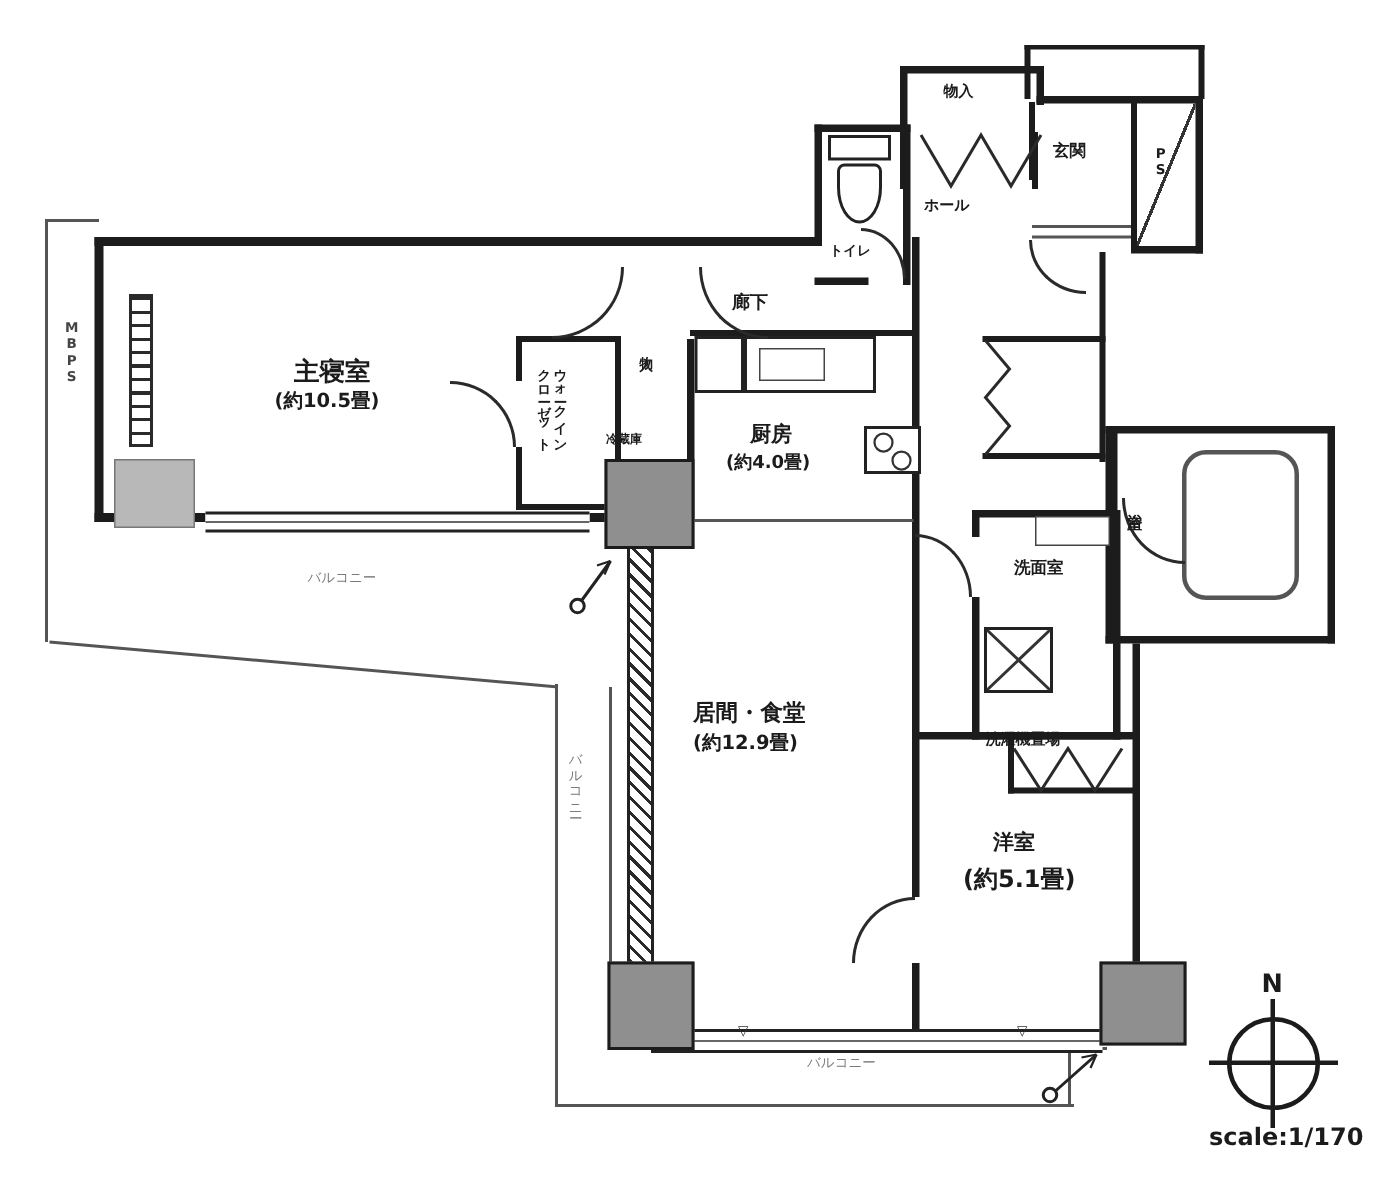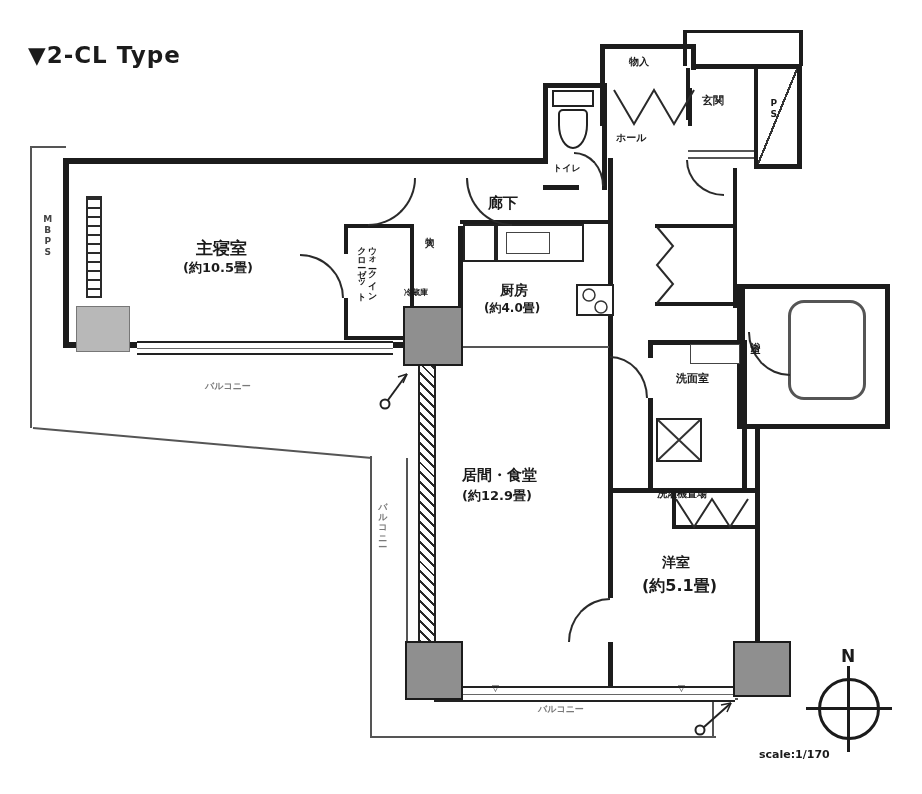--- a/index.html
+++ b/index.html
@@ -17,33 +17,32 @@
   .col.lt{background:#b8b8b8;border:1px solid #777;}
   .fix{position:absolute;border:2px solid #222;background:#fff;box-sizing:border-box;}
   .fix.thin{border-width:1px;border-color:#444;}
   .arc{position:absolute;box-sizing:border-box;}
   .arc.tl{border-top:2px solid #2a2a2a;border-left:2px solid #2a2a2a;border-top-left-radius:100% 100%;}
   .arc.tr{border-top:2px solid #2a2a2a;border-right:2px solid #2a2a2a;border-top-right-radius:100% 100%;}
   .arc.bl{border-bottom:2px solid #2a2a2a;border-left:2px solid #2a2a2a;border-bottom-left-radius:100% 100%;}
   .arc.br{border-bottom:2px solid #2a2a2a;border-right:2px solid #2a2a2a;border-bottom-right-radius:100% 100%;}
   .diag{position:absolute;background:linear-gradient(to bottom right,transparent 48.5%,#333 48.5%,#333 51.5%,transparent 51.5%);}
   .lb{position:absolute;font-weight:700;color:#1b1b1b;white-space:pre-line;line-height:1.2;}
-  .lb.g{color:#7a7a7a;font-weight:700;}
+  .lb.g{color:#7a7a7a;font-weight:400;}
   .v{writing-mode:vertical-rl;text-orientation:upright;letter-spacing:1px;}
   .tub{position:absolute;border:3px solid #555;border-radius:16px;box-sizing:border-box;background:#fff;}
   .bowl{position:absolute;border:2px solid #222;border-radius:5px 5px 15px 15px/5px 5px 24px 24px;background:#fff;box-sizing:border-box;}
   .ncircle{position:absolute;border:3px solid #1b1b1b;border-radius:50%;box-sizing:border-box;background:transparent;}
   svg.ovr{position:absolute;left:0;top:0;pointer-events:none;}
 </style>
 </head>
 <body>
 
 <div id="canvas">
 
-  <div class="lb" style="left:28px;top:42px;font-size:23px;letter-spacing:1px;">▼2-CL Type</div>
 
   <i class="w" style="left:63px;top:158px;width:485px;height:6px"></i>
   <i class="w" style="left:63px;top:158px;width:6px;height:190px"></i>
   <i class="w" style="left:63px;top:342px;width:74px;height:6px"></i>
   <i class="w" style="left:393px;top:342px;width:24px;height:6px"></i>
 
   <i class="w" style="left:344px;top:224px;width:70px;height:4px"></i>
   <i class="w" style="left:410px;top:224px;width:4px;height:116px"></i>
   <i class="w" style="left:344px;top:336px;width:70px;height:4px"></i>
   <i class="w" style="left:344px;top:224px;width:4px;height:30px"></i>
@@ -168,21 +167,21 @@
 
   <div class="lb" style="left:662px;top:554px;font-size:14px">洋室</div>
   <div class="lb" style="left:642px;top:576px;font-size:16px">(約5.1畳)</div>
 
   <div class="lb v" style="left:356px;top:240px;font-size:9px;height:92px">ウォークイン
 クローゼット</div>
 
   <div class="lb" style="left:553px;top:163px;font-size:9px">トイレ</div>
   <div class="lb" style="left:616px;top:132px;font-size:10px">ホール</div>
   <div class="lb" style="left:702px;top:94px;font-size:11px">玄関</div>
-  <div class="lb" style="left:488px;top:194px;font-size:15px">廊下</div>
+  <div class="lb" style="left:488px;top:194px;font-size:12px">廊下</div>
   <div class="lb" style="left:629px;top:56px;font-size:10px">物入</div>
   <div class="lb v" style="left:424px;top:230px;font-size:9px">物入</div>
   <div class="lb" style="left:404px;top:288px;font-size:8px">冷蔵庫</div>
   <div class="lb" style="left:676px;top:372px;font-size:11px">洗面室</div>
   <div class="lb v" style="left:749px;top:334px;font-size:10px">浴室</div>
   <div class="lb" style="left:657px;top:488px;font-size:10px">洗濯機置場</div>
 
   <div class="lb g" style="left:205px;top:381px;font-size:9px">バルコニー</div>
   <div class="lb g v" style="left:377px;top:496px;font-size:9px">バルコニー</div>
   <div class="lb g" style="left:538px;top:704px;font-size:9px">バルコニー</div>
@@ -190,15 +189,15 @@
   <div class="lb v" style="left:42px;top:214px;font-size:9px;color:#444">MBPS</div>
   <div class="lb v" style="left:768px;top:98px;font-size:9px">PS</div>
 
   <div class="lb" style="left:492px;top:683px;font-size:9px;color:#333">▽</div>
   <div class="lb" style="left:678px;top:683px;font-size:9px;color:#333">▽</div>
 
   <div class="lb" style="left:841px;top:646px;font-size:17px">N</div>
   <div class="ncircle" style="left:818px;top:678px;width:62px;height:62px"></div>
   <i class="w" style="left:806px;top:707px;width:86px;height:3px"></i>
   <i class="w" style="left:847px;top:666px;width:3px;height:86px"></i>
-  <div class="lb" style="left:759px;top:748px;font-size:11px">scale:1/170</div>
+  <div class="lb" style="left:806px;top:748px;font-size:16px">scale:1/170</div>
 
 </div>
 
 </body></html>

